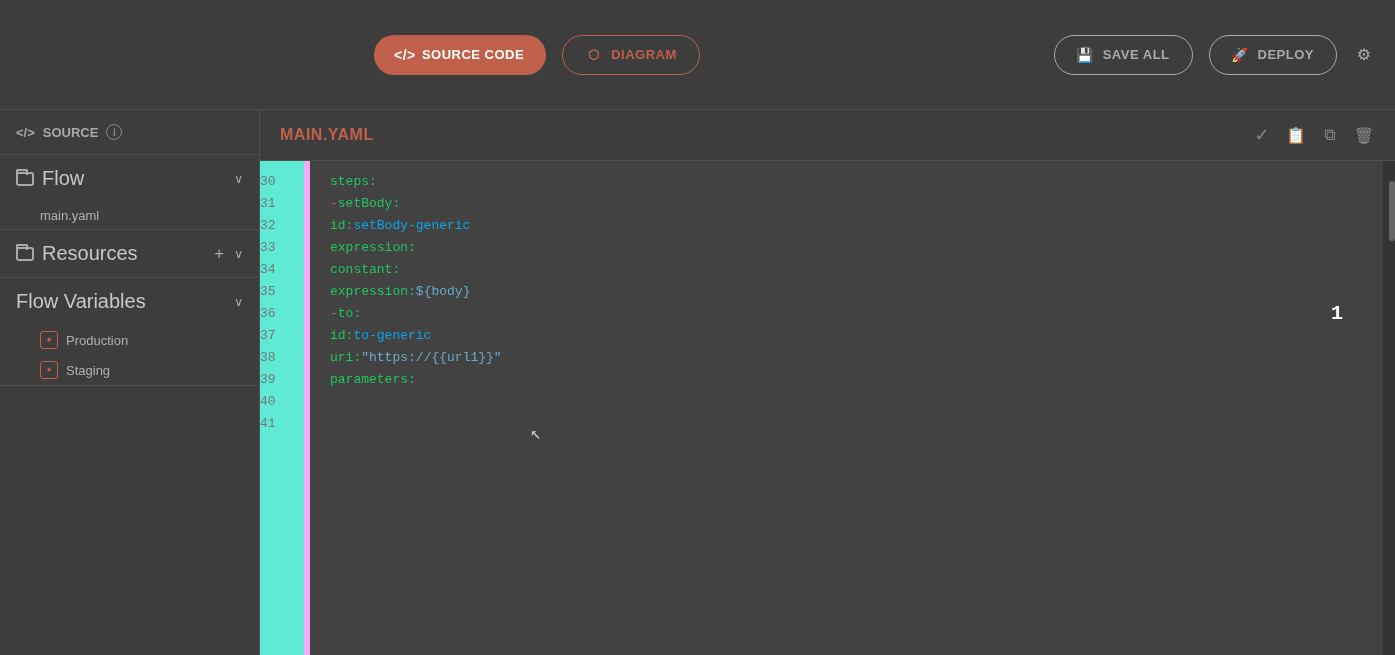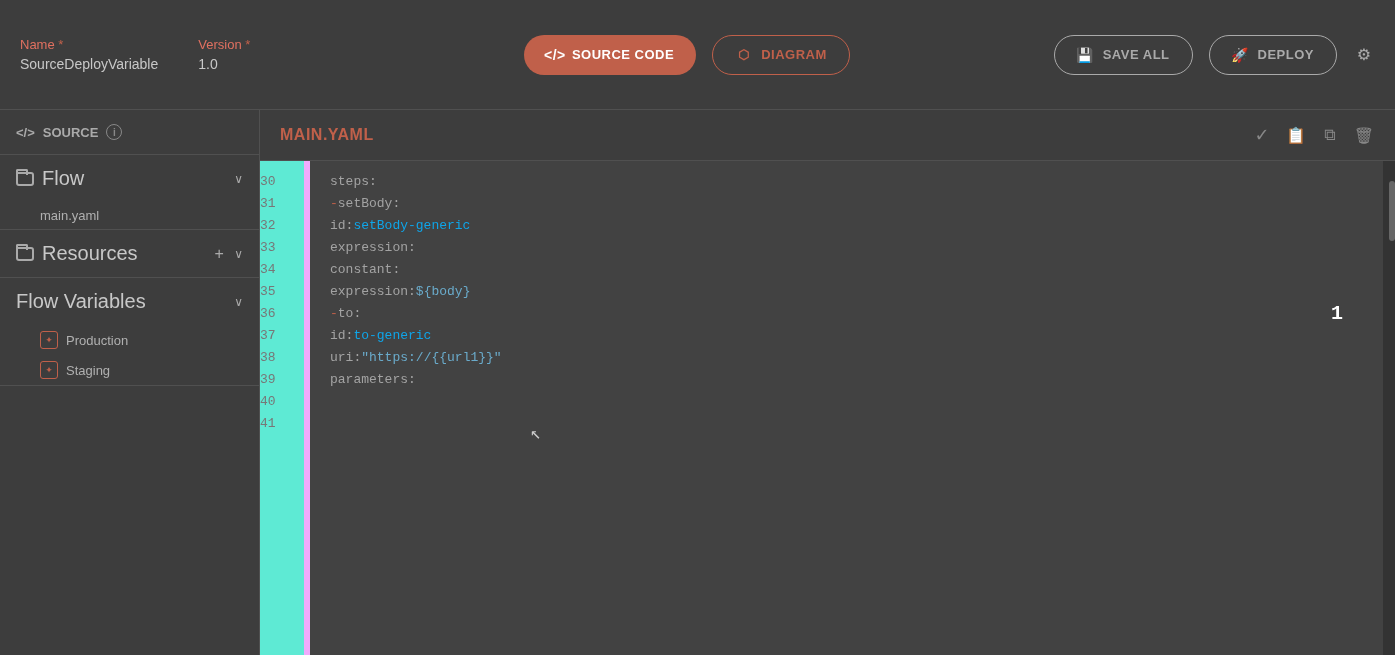--- a/index.html
+++ b/index.html
@@ -282,21 +282,21 @@
       line-height: 22px;
     }
     .code-line {
       height: 22px;
       white-space: pre;
       display: flex;
       align-items: center;
       position: relative;
     }
 
-    .kw { color: #a3a3a3; }       
+    .kw { color: #22c55e; }       
     .val { color: #0ea5e9; }      
     .str { color: #6aabcb; }      
     .op  { color: #c0604a; }      
 
     
     .right-scrollbar {
       width: 12px;
       background-color: #333;
       position: relative;
       flex-shrink: 0;
@@ -319,38 +319,20 @@
       transform: translateY(-50%);
       color: #fff;
       font-size: 20px;
       font-weight: bold;
     }
   </style>
 </head>
 <body>
 
 <div class="top-bar">
-  <div class="top-bar-left">
-    <div class="field-row">
-      <div class="field-group">
-        <div class="field-label">
-          <span>Name</span>
-          <span style="color:#c0604a">*</span>
-        </div>
-        <div class="field-value">SourceDeployVariable</div>
-      </div>
-      <div class="field-group">
-        <div class="field-label">
-          <span>Version</span>
-          <span style="color:#c0604a">*</span>
-        </div>
-        <div class="field-value">1.0</div>
-      </div>
-    </div>
-  </div>
 
   <div class="top-bar-center">
     <button class="btn btn-primary">
       <span class="btn-icon" style="font-size:14px;">&lt;/&gt;</span>
       <span>SOURCE CODE</span>
     </button>
     <button class="btn btn-outline">
       <span class="btn-icon" style="font-size:13px;">⬡</span>
       <span>DIAGRAM</span>
     </button>

